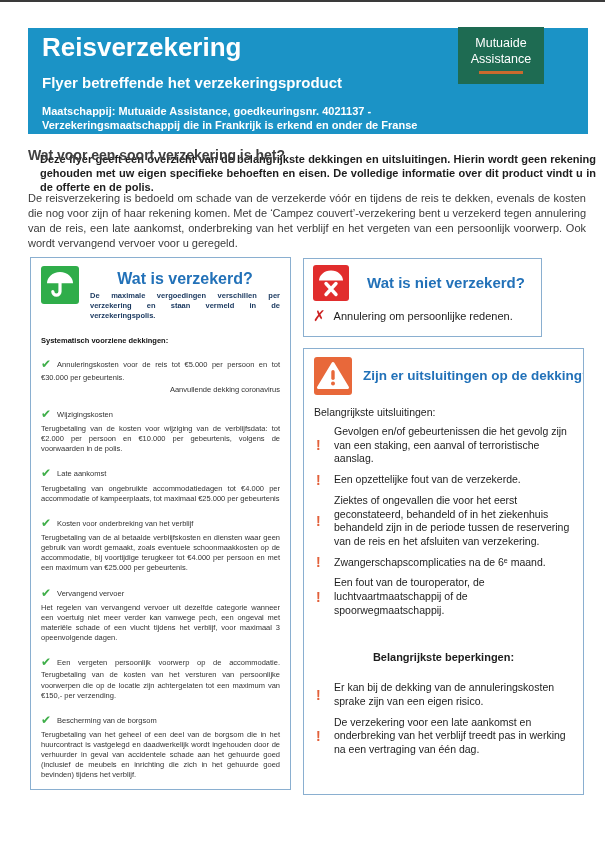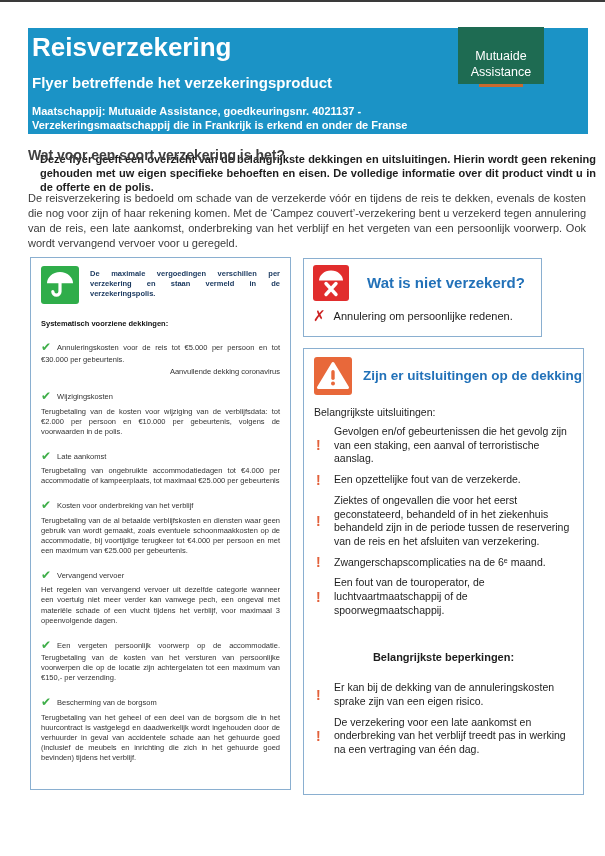--- a/index.html
+++ b/index.html
@@ -2,26 +2,26 @@
 <html><head>
 <meta charset="utf-8">
 <style>
   html,body{margin:0;padding:0;background:#fff;}
   .page{position:relative;width:605px;height:856px;background:#fff;overflow:hidden;
         font-family:"Liberation Sans","DejaVu Sans",sans-serif;color:#303030;}
   .topline{position:absolute;left:0;top:0;width:605px;height:2px;background:#3a3a3a;}
 
   
   .header{position:absolute;left:28px;top:28px;width:560px;height:106px;background:#1b93c6;
-          color:#fff;box-sizing:border-box;padding:5px 4px;}
+          color:#fff;box-sizing:border-box;padding:5px 14px;}
   .h-title{font-size:26px;font-weight:bold;line-height:1.1;}
   .h-sub{font-size:15px;font-weight:bold;margin-top:12px;}
   .h-company{font-size:11px;font-weight:bold;line-height:1.3;margin-top:13px;width:400px;}
   .logo{position:absolute;left:458px;top:27px;width:86px;height:57px;background:#1e6b52;color:#fff;
-        text-align:center;font-size:12.5px;box-sizing:border-box;padding-top:22px;line-height:1.25;}
+        text-align:center;font-size:12.5px;box-sizing:border-box;padding-top:9px;line-height:1.25;}
   .logo-underline{width:44px;height:3px;background:#c96a2e;margin:4px auto 0;}
 
   
   .disclaimer{position:absolute;left:28px;top:140px;width:556px;margin:12px;font-size:11px;
               font-weight:bold;color:#1d1d1d;text-align:justify;line-height:1.28;}
   .section-title{position:absolute;left:28px;top:147px;margin:0;font-size:14px;font-weight:bold;color:#404040;}
   .description{position:absolute;left:28px;top:191px;width:558px;margin:0;font-size:11px;
                color:#3b3b3b;text-align:justify;line-height:1.35;}
 
   
@@ -83,20 +83,21 @@
   <section class="box covered">
     <div class="box-head">
       <span class="icon">
         <svg width="38" height="38" viewBox="0 0 38 38">
           <rect width="38" height="38" rx="3" fill="#2fad4a"></rect>
           <path d="M19 6c-7.5 0-13 5.6-13 11.2h26C32 11.6 26.5 6 19 6z" fill="#fff"></path>
           <path d="M19 16.5v9a3.6 3.6 0 0 1-7.2 0" stroke="#fff" stroke-width="3.2" fill="none" stroke-linecap="round"></path>
         </svg>
       </span>
       <div class="head-text">
+        <div class="box-title">Wat is verzekerd?</div>
         <div class="covered-note">De maximale vergoedingen verschillen per verzekering en staan vermeld in de verzekeringspolis.</div>
       </div>
     </div>
     <div class="list-intro">Systematisch voorziene dekkingen:</div>
 
     <div class="cv-item">
       <span class="check">✔</span><span>Annuleringskosten voor de reis tot €5.000 per persoon en tot €30.000 per gebeurtenis.</span>
       <div class="cv-extra">Aanvullende dekking coronavirus</div>
     </div>
     <div class="cv-item">

